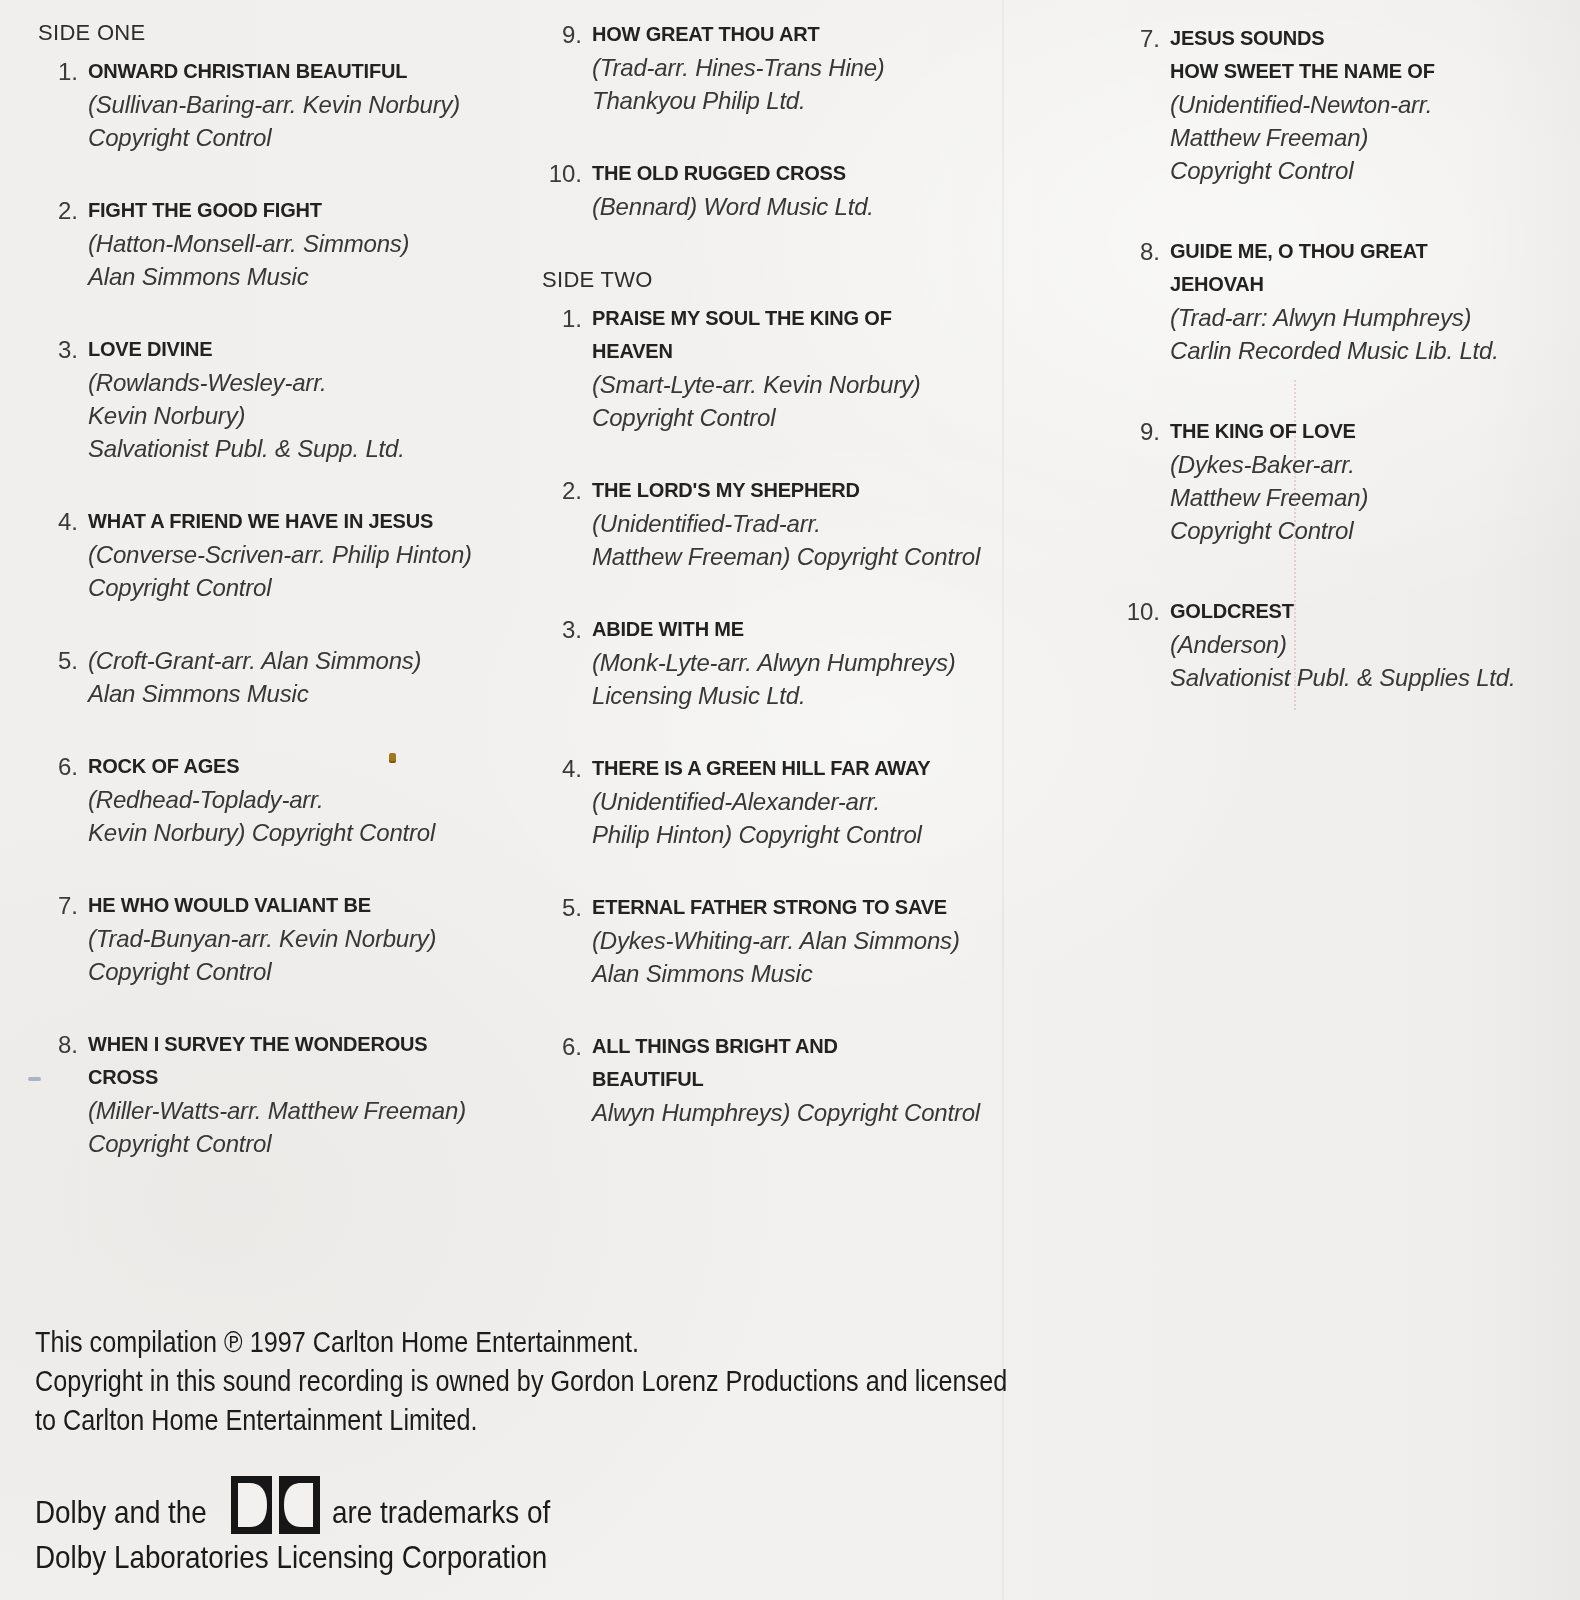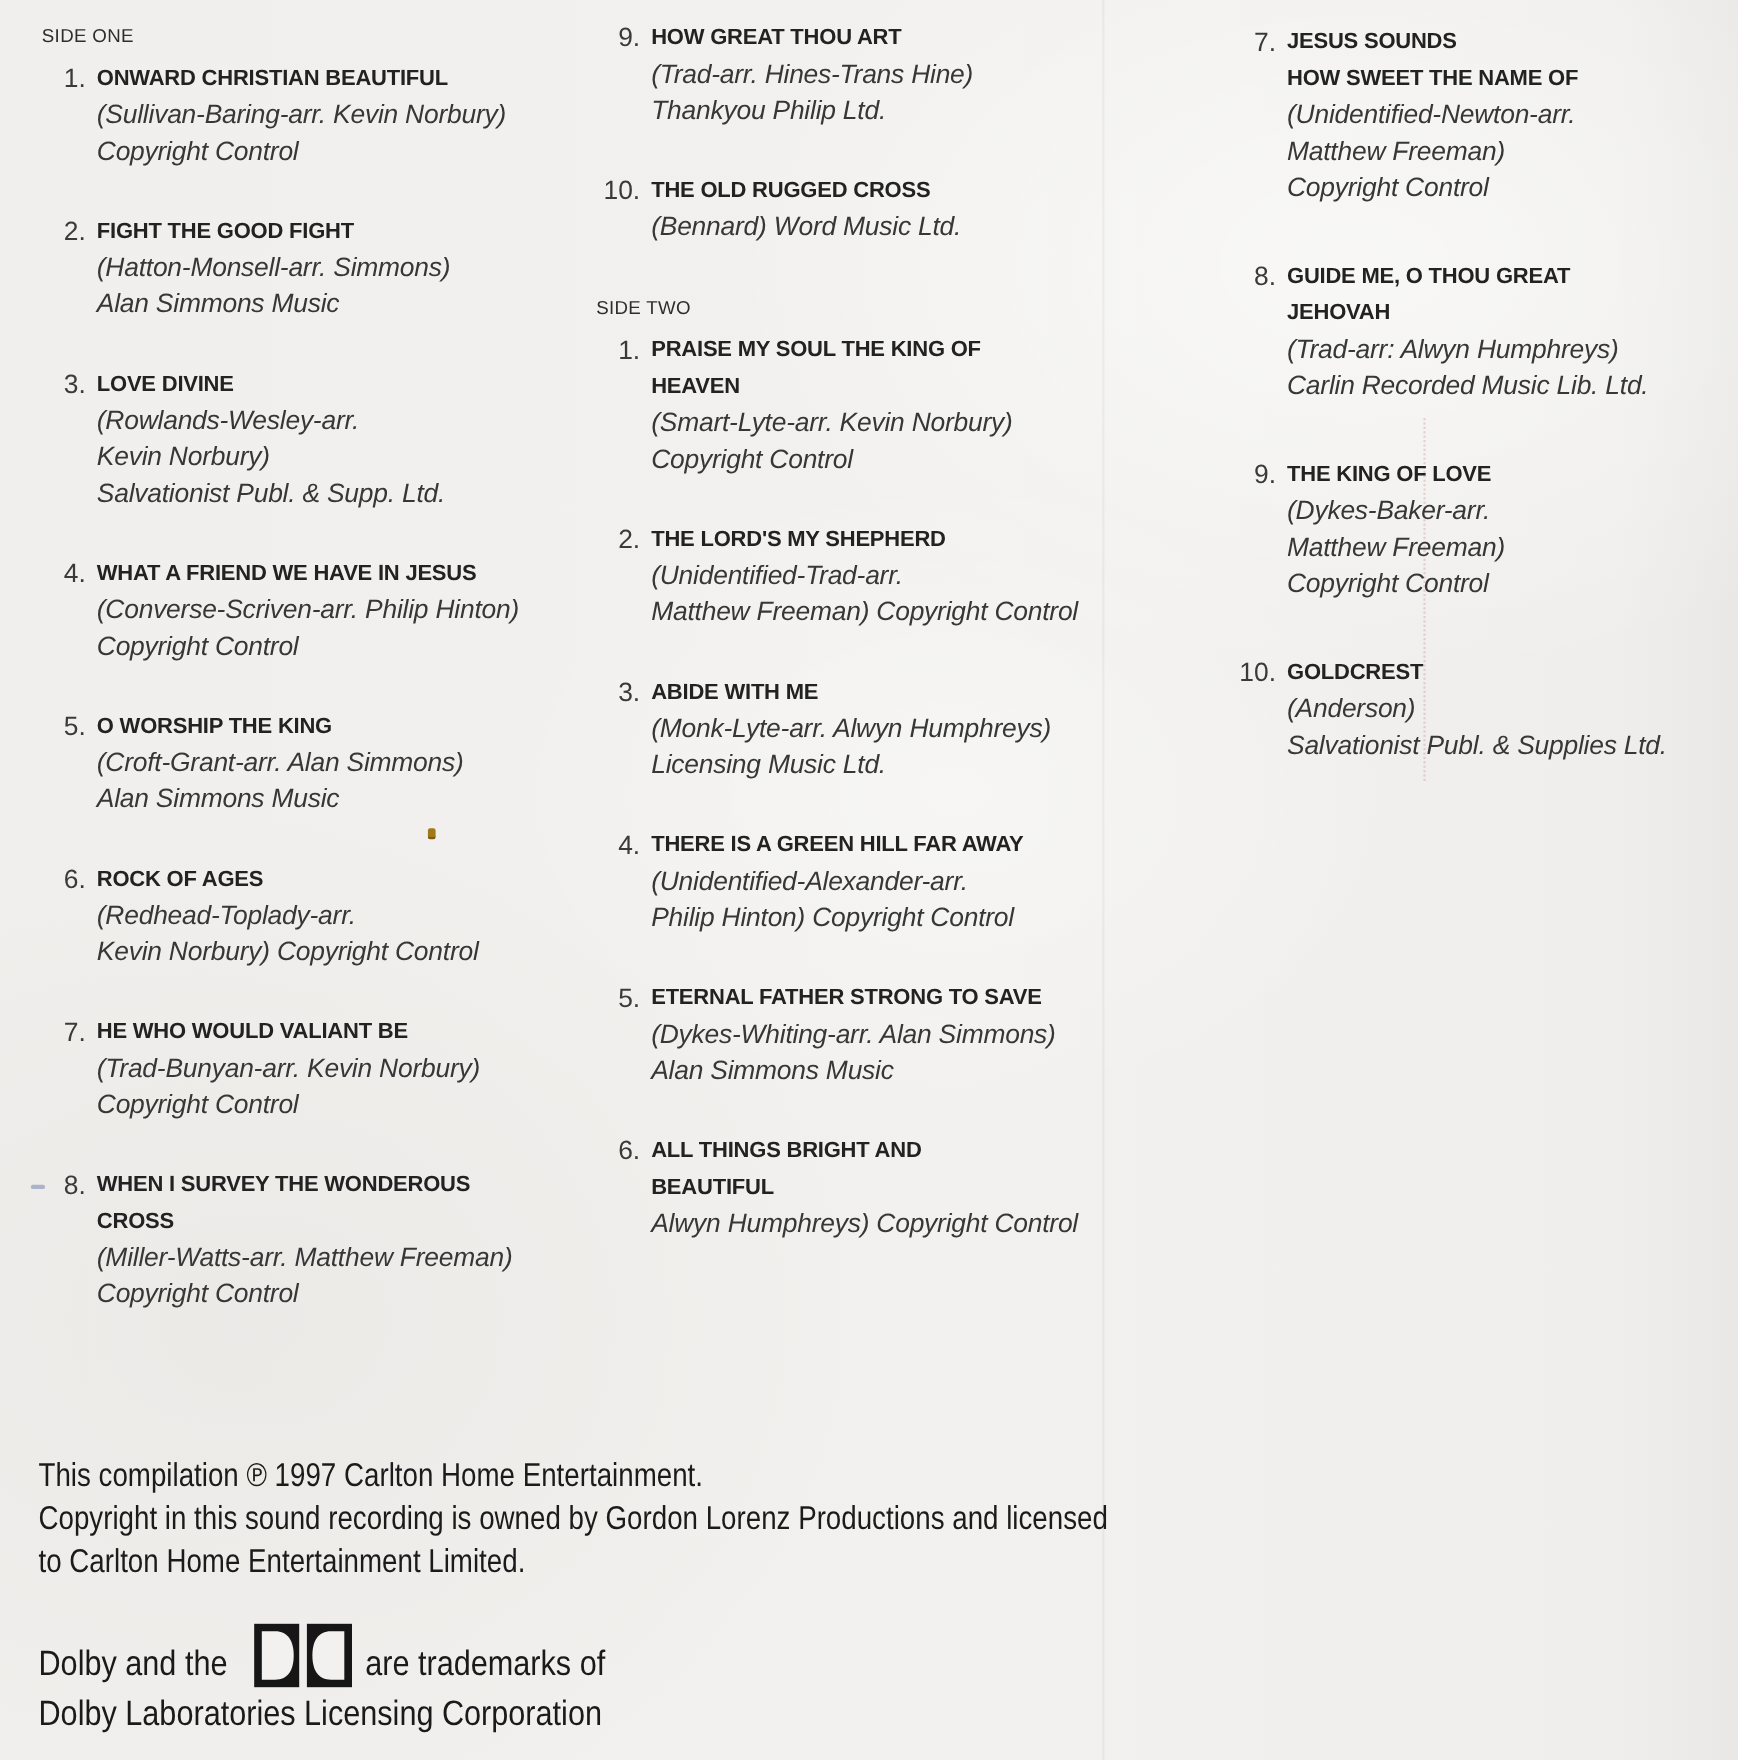--- a/index.html
+++ b/index.html
@@ -21,21 +21,21 @@
   .crease-2{position:absolute;left:1294px;top:380px;width:1px;height:330px;border-left:2px dotted rgba(190,120,120,0.28);}
   .speck-yellow{position:absolute;left:389px;top:753px;width:7px;height:10px;border-radius:2px;background:#a07a1a;box-shadow:0 -2px 0 rgba(90,60,10,0.5) inset;}
   .speck-blue{position:absolute;left:28px;top:1077px;width:13px;height:4px;background:rgba(90,110,160,0.45);border-radius:2px;}
 
   
   .column{position:absolute;}
   .col-1{left:28px;top:16px;width:505px;}
   .col-2{left:532px;top:18px;width:505px;}
   .col-3{left:1110px;top:22px;width:465px;}
   .side-heading{
-    font-size:17px;line-height:33px;color:#2d2d2d;
+    font-size:22px;line-height:33px;color:#2d2d2d;
     padding-left:10px;margin-bottom:6px;letter-spacing:0.3px;
   }
   .side-heading:not(:first-child){}
   .track{display:grid;grid-template-columns:50px 1fr;column-gap:10px;margin-bottom:40px;}
   .col-3 .track{margin-bottom:48px;}
   .track-num{text-align:right;font-size:24px;line-height:33px;color:#3a3a3a;}
   .title-line{font-weight:bold;font-size:20px;line-height:33px;color:#222222;letter-spacing:-0.2px;white-space:nowrap;}
   .credit-line{font-size:24px;line-height:33px;color:#373737;letter-spacing:-0.2px;white-space:nowrap;font-style:italic;}
 
   
@@ -90,21 +90,20 @@
           <div class="track-num">4.</div>
           <div class="track-body">
             <div class="title-line">WHAT A FRIEND WE HAVE IN JESUS</div>
             <div class="credit-line">(Converse-Scriven-arr. Philip Hinton)</div>
             <div class="credit-line">Copyright Control</div>
           </div>
         </div>
         <div class="track">
           <div class="track-num">5.</div>
           <div class="track-body">
-            <div class="title-line">O WORSHIP THE KING</div>
             <div class="credit-line">(Croft-Grant-arr. Alan Simmons)</div>
             <div class="credit-line">Alan Simmons Music</div>
           </div>
         </div>
         <div class="track">
           <div class="track-num">6.</div>
           <div class="track-body">
             <div class="title-line">ROCK OF AGES</div>
             <div class="credit-line">(Redhead-Toplady-arr.</div>
             <div class="credit-line">Kevin Norbury) Copyright Control</div>

